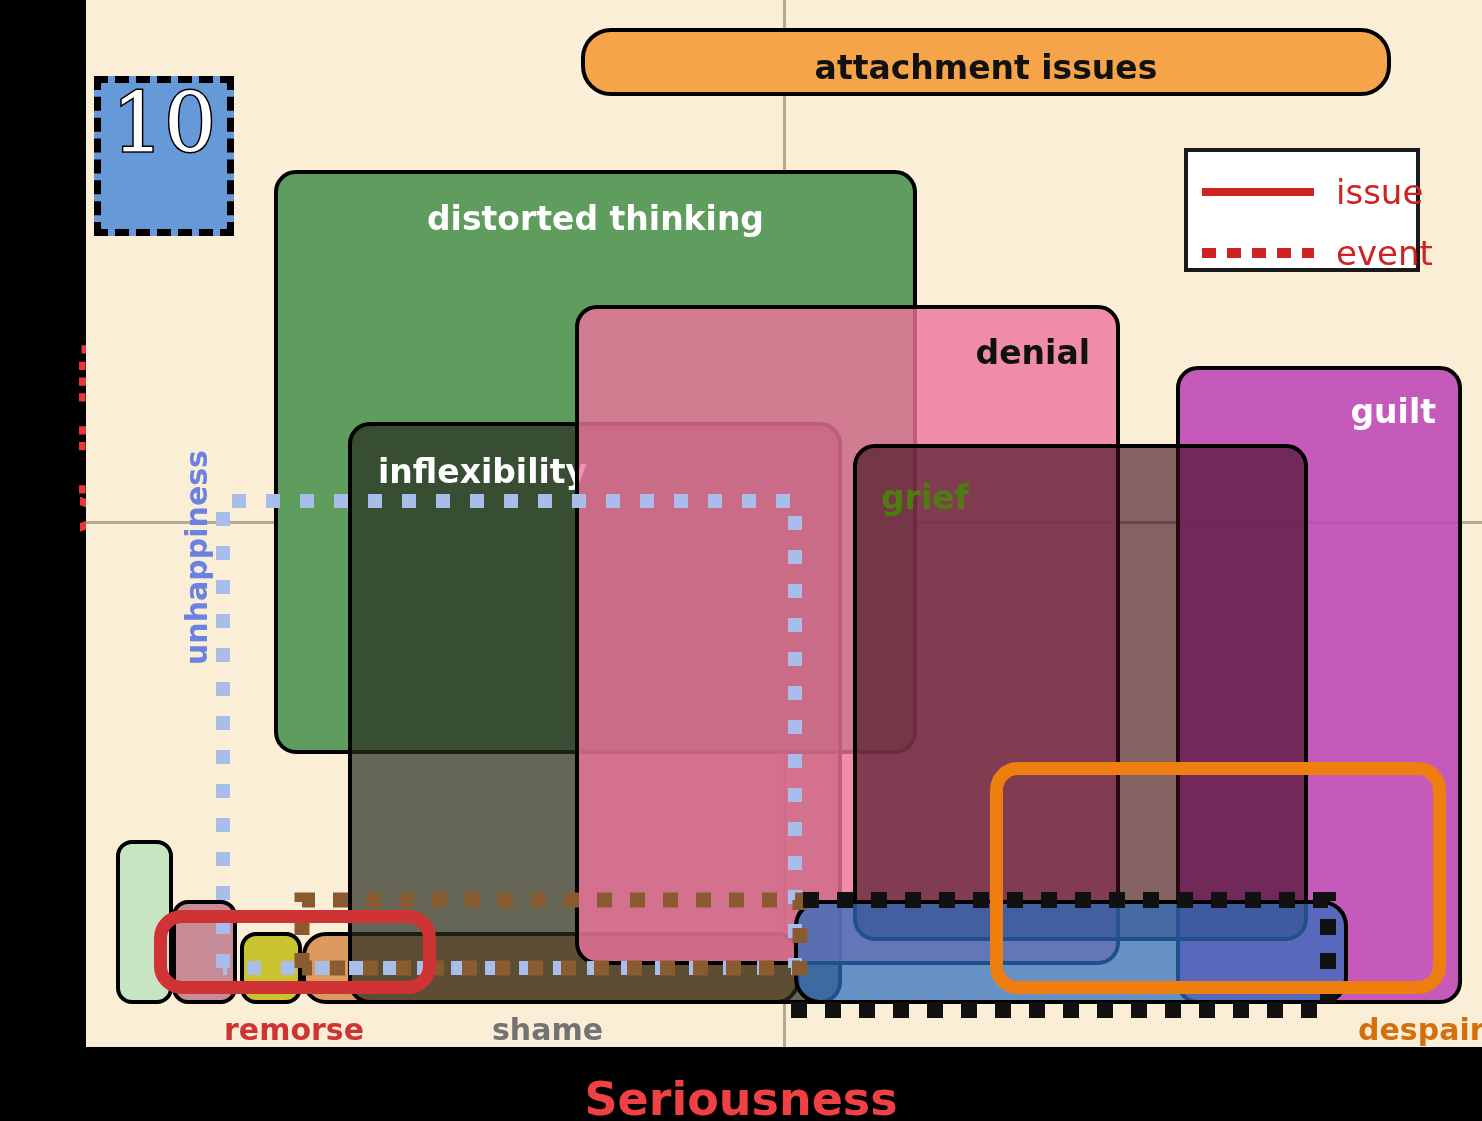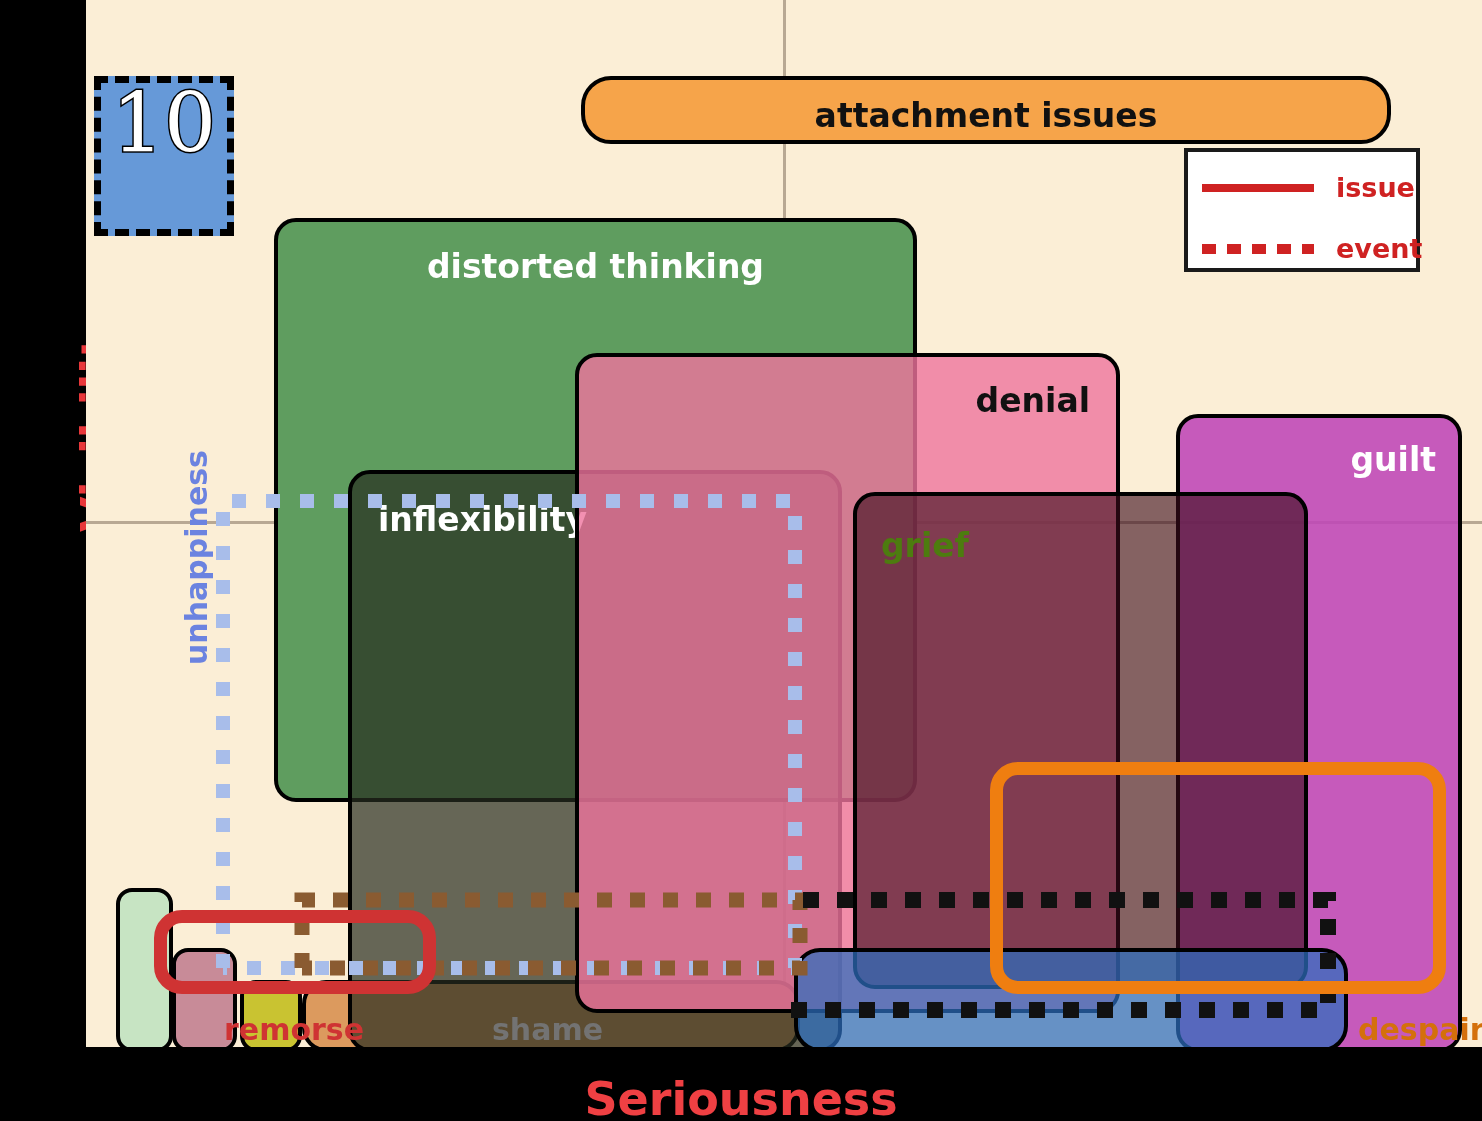--- a/index.html
+++ b/index.html
@@ -3,41 +3,41 @@
 <meta charset="utf-8">
 <style>
   html,body{margin:0;padding:0;background:#000;}
   body{width:1482px;height:1121px;overflow:hidden;font-family:"DejaVu Sans",sans-serif;}
   #root{position:relative;width:1482px;height:1121px;background:#000;}
   #plot{position:absolute;left:86px;top:0px;width:1396px;height:1047px;background:#fbeed6;overflow:hidden;}
   .grid-v{position:absolute;top:0;bottom:0;width:3px;background:#b8a893;}
   .grid-h{position:absolute;left:0;right:0;height:3px;background:#b8a893;}
 
   
-  .bx{position:absolute;border:4px solid #000;border-radius:22px;box-sizing:border-box;margin-top:48px;}
+  .bx{position:absolute;border:4px solid #000;border-radius:22px;box-sizing:border-box;}
   .bx .lbl{position:absolute;font-weight:bold;white-space:nowrap;}
 
   
   #ylab{position:absolute;left:-22px;top:392px;width:240px;text-align:center;color:#e8373a;
         font-size:46px;font-weight:bold;transform:rotate(-90deg);transform-origin:center;letter-spacing:0px;}
   #xlab{position:absolute;left:0;top:1072px;width:1482px;text-align:center;color:#ef4043;
         font-size:46px;font-weight:bold;}
 
   
   #badge{position:absolute;left:8px;top:76px;width:140px;height:160px;background:#6699d8;
          border:7px dashed #000;box-sizing:border-box;display:flex;align-items:flex-start;justify-content:center;}
   #badge span{font-family:"DejaVu Serif",serif;font-size:82px;color:#fff;
          -webkit-text-stroke:3px #000;paint-order:stroke fill;line-height:1;}
 
   
   #legend{position:absolute;left:1098px;top:148px;width:236px;height:124px;background:#fff;border:4px solid #1a1a1a;box-sizing:border-box;}
   .lgrow{position:absolute;left:14px;display:flex;align-items:center;}
   .lgline{width:112px;height:8px;background:#cf2222;}
   .lgdot{width:112px;height:10px;background:repeating-linear-gradient(to right,#cf2222 0 14px,transparent 14px 25px);}
-  .lgtxt{margin-left:22px;color:#cf2222;font-size:27px;font-weight:bold;}
+  .lgtxt{margin-left:22px;color:#cf2222;font-size:34px;font-weight:normal;}
 
   
   #note{position:absolute;left:14px;top:692px;color:#111;font-size:29px;font-weight:bold;line-height:1.04;white-space:pre;}
 
   
   .outline{position:absolute;border-radius:28px;box-sizing:border-box;background:transparent;}
 
   
   svg.ov{position:absolute;left:0;top:0;width:1396px;height:1047px;overflow:visible;}
 

